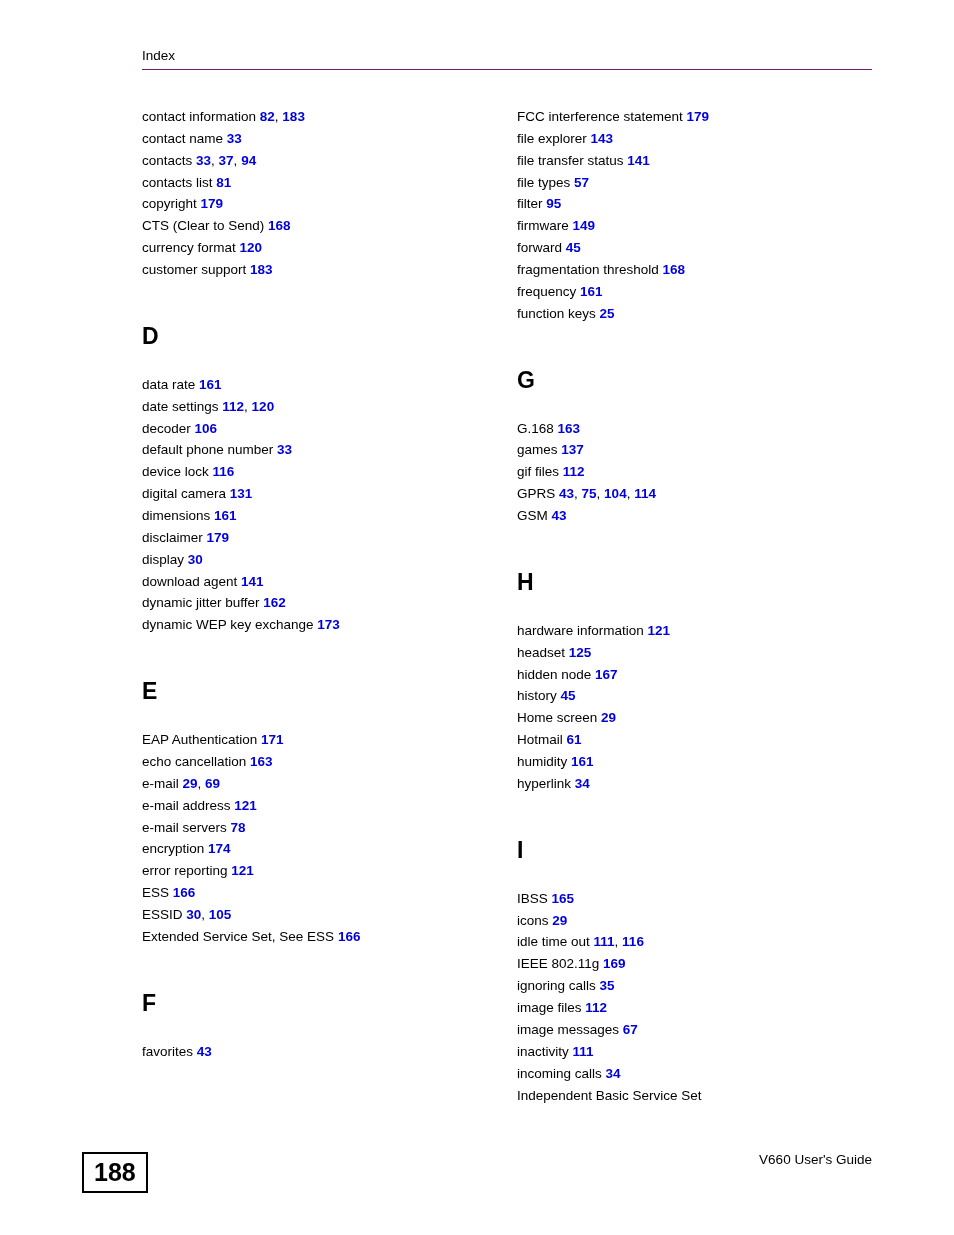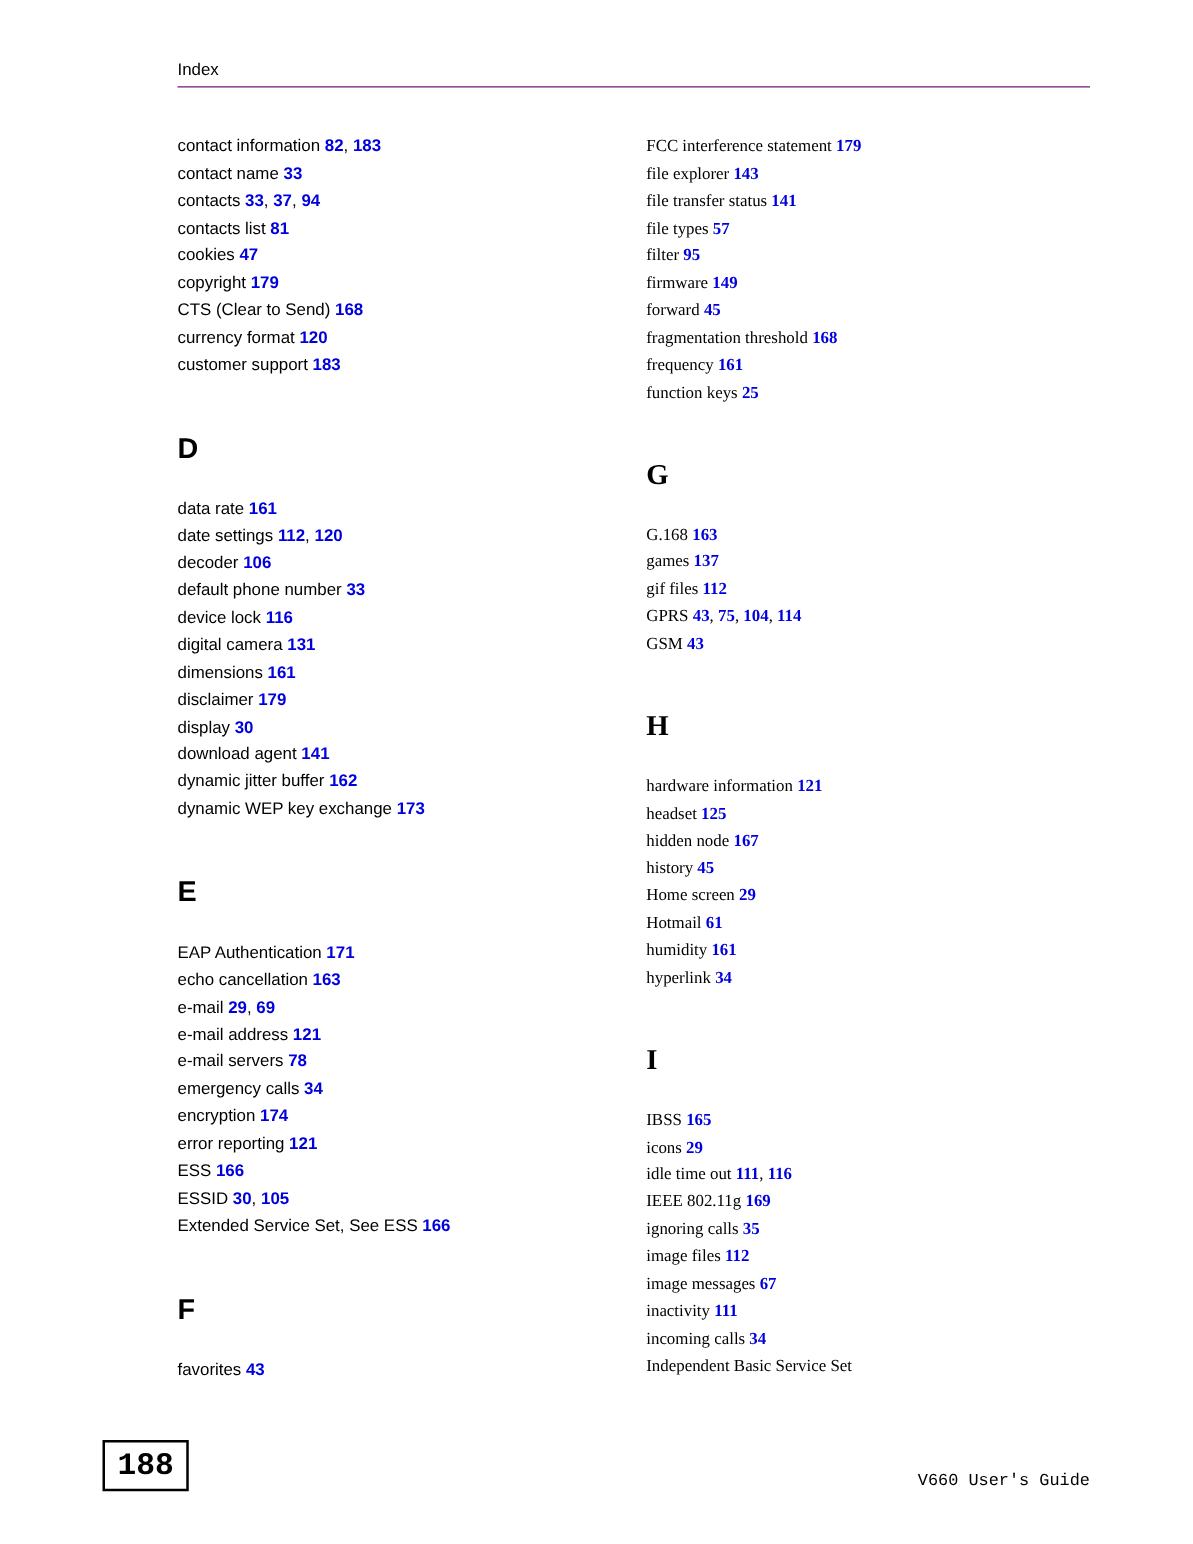--- a/index.html
+++ b/index.html
@@ -26,21 +26,21 @@
   .columns {
     display: flex;
     gap: 0;
     margin-left: 60px;
   }
   .col {
     flex: 1;
     min-width: 0;
   }
   .col-left { padding-right: 20px; }
-  .col-right { padding-left: 0; font-family: Liberation Serif, serif; }
+  .col-right { padding-left: 0; }
   .section-letter {
     font-size: 23px;
     font-weight: bold;
     margin-top: 42px;
     margin-bottom: 24px;
   }
   .entry {
     font-size: 13.5px;
     line-height: 1.62;
     white-space: nowrap;
@@ -51,23 +51,21 @@
     text-decoration: none;
     cursor: pointer;
   }
   .entry .sep { color: #000; font-weight: normal; }
   .footer {
     position: absolute;
     bottom: 42px;
     left: 82px;
     right: 82px;
     display: flex;
-    align-items: flex-end;
     justify-content: space-between;
-    font-family: Liberation Mono, monospace;
   }
   .page-num-box {
     border: 2px solid #000;
     padding: 4px 10px;
     font-size: 25px;
     font-weight: bold;
   }
   .guide-title {
     font-size: 13.5px;
   }
@@ -79,21 +77,20 @@
   <div class="header">
     <span>Index</span>
   </div>
 
   <div class="columns">
     <div class="col col-left" id="col-left">
         <div class="entry"><span>contact information </span><a class="pglink">82</a><span class="sep">, </span><a class="pglink">183</a></div>
         <div class="entry"><span>contact name </span><a class="pglink">33</a></div>
         <div class="entry"><span>contacts </span><a class="pglink">33</a><span class="sep">, </span><a class="pglink">37</a><span class="sep">, </span><a class="pglink">94</a></div>
         <div class="entry"><span>contacts list </span><a class="pglink">81</a></div>
-        <div class="entry"><span>cookies </span><a class="pglink">47</a></div>
         <div class="entry"><span>copyright </span><a class="pglink">179</a></div>
         <div class="entry"><span>CTS (Clear to Send) </span><a class="pglink">168</a></div>
         <div class="entry"><span>currency format </span><a class="pglink">120</a></div>
         <div class="entry"><span>customer support </span><a class="pglink">183</a></div>
         <div class="section-letter">D</div>
         <div class="entry"><span>data rate </span><a class="pglink">161</a></div>
         <div class="entry"><span>date settings </span><a class="pglink">112</a><span class="sep">, </span><a class="pglink">120</a></div>
         <div class="entry"><span>decoder </span><a class="pglink">106</a></div>
         <div class="entry"><span>default phone number </span><a class="pglink">33</a></div>
         <div class="entry"><span>device lock </span><a class="pglink">116</a></div>
@@ -103,21 +100,20 @@
         <div class="entry"><span>display </span><a class="pglink">30</a></div>
         <div class="entry"><span>download agent </span><a class="pglink">141</a></div>
         <div class="entry"><span>dynamic jitter buffer </span><a class="pglink">162</a></div>
         <div class="entry"><span>dynamic WEP key exchange </span><a class="pglink">173</a></div>
         <div class="section-letter">E</div>
         <div class="entry"><span>EAP Authentication </span><a class="pglink">171</a></div>
         <div class="entry"><span>echo cancellation </span><a class="pglink">163</a></div>
         <div class="entry"><span>e-mail </span><a class="pglink">29</a><span class="sep">, </span><a class="pglink">69</a></div>
         <div class="entry"><span>e-mail address </span><a class="pglink">121</a></div>
         <div class="entry"><span>e-mail servers </span><a class="pglink">78</a></div>
-        <div class="entry"><span>emergency calls </span><a class="pglink">34</a></div>
         <div class="entry"><span>encryption </span><a class="pglink">174</a></div>
         <div class="entry"><span>error reporting </span><a class="pglink">121</a></div>
         <div class="entry"><span>ESS </span><a class="pglink">166</a></div>
         <div class="entry"><span>ESSID </span><a class="pglink">30</a><span class="sep">, </span><a class="pglink">105</a></div>
         <div class="entry"><span>Extended Service Set, See ESS </span><a class="pglink">166</a></div>
         <div class="section-letter">F</div>
         <div class="entry"><span>favorites </span><a class="pglink">43</a></div>
       </div>
     <div class="col col-right" id="col-right">
         <div class="entry"><span>FCC interference statement </span><a class="pglink">179</a></div>

